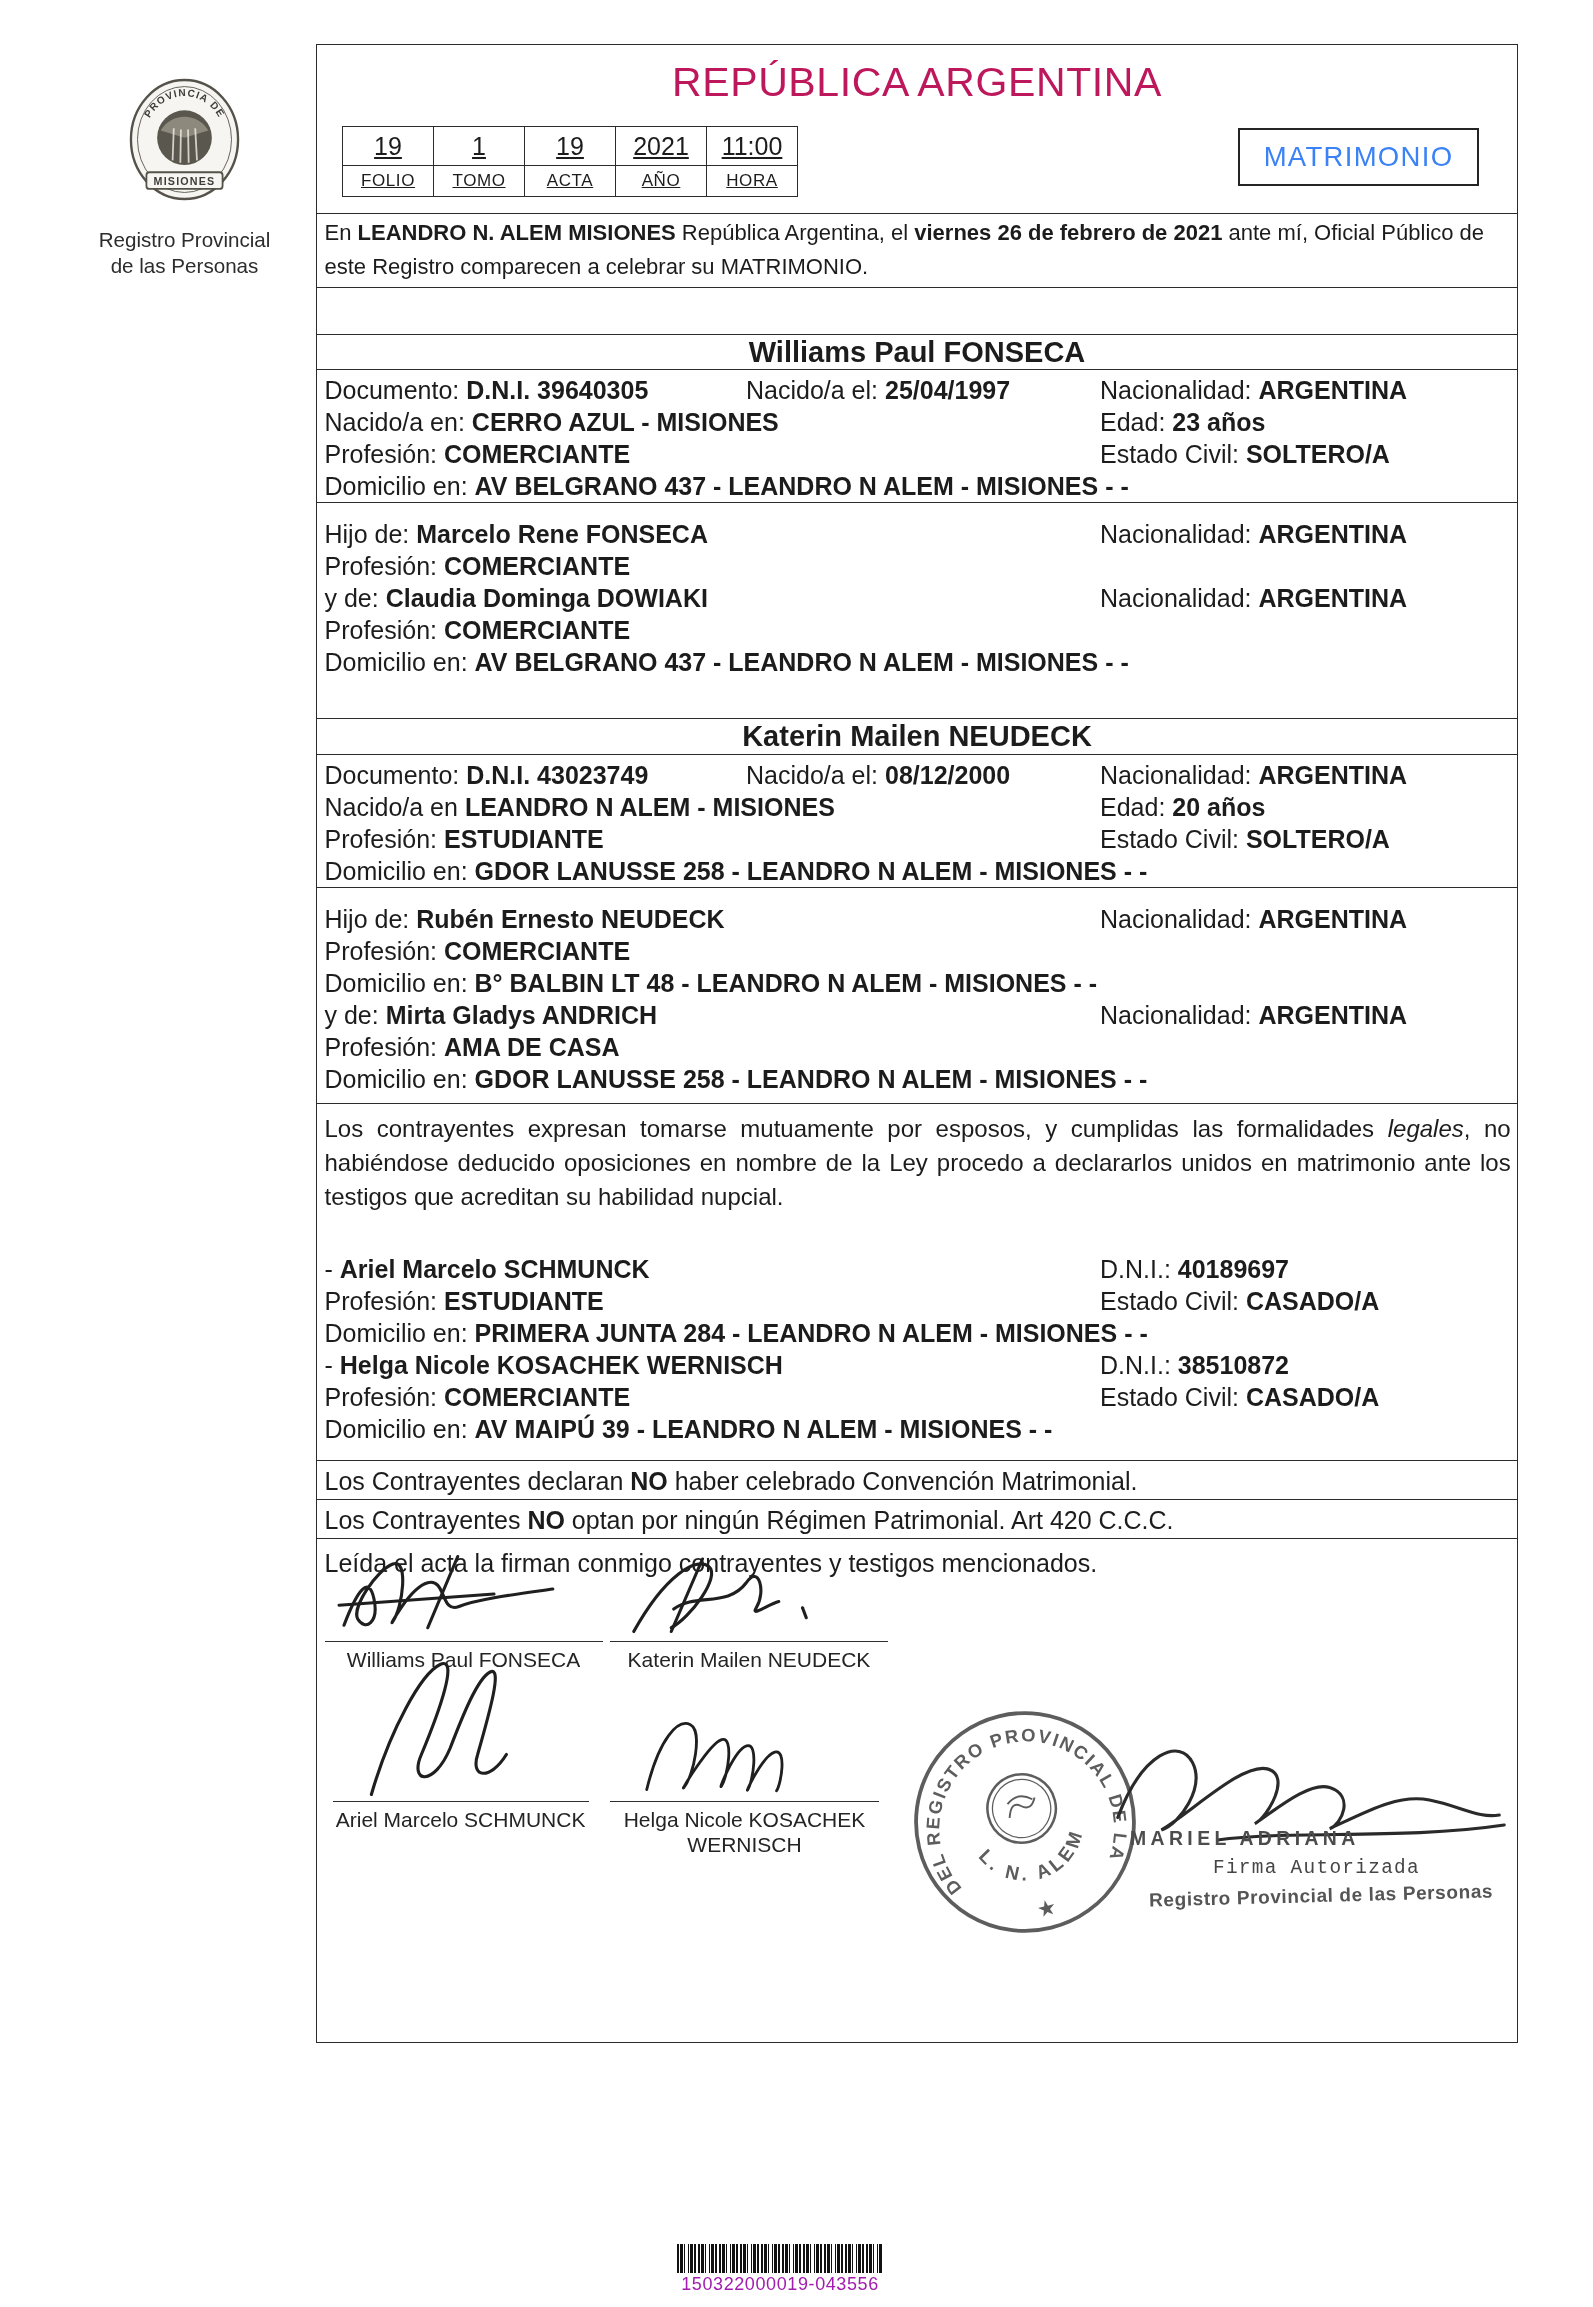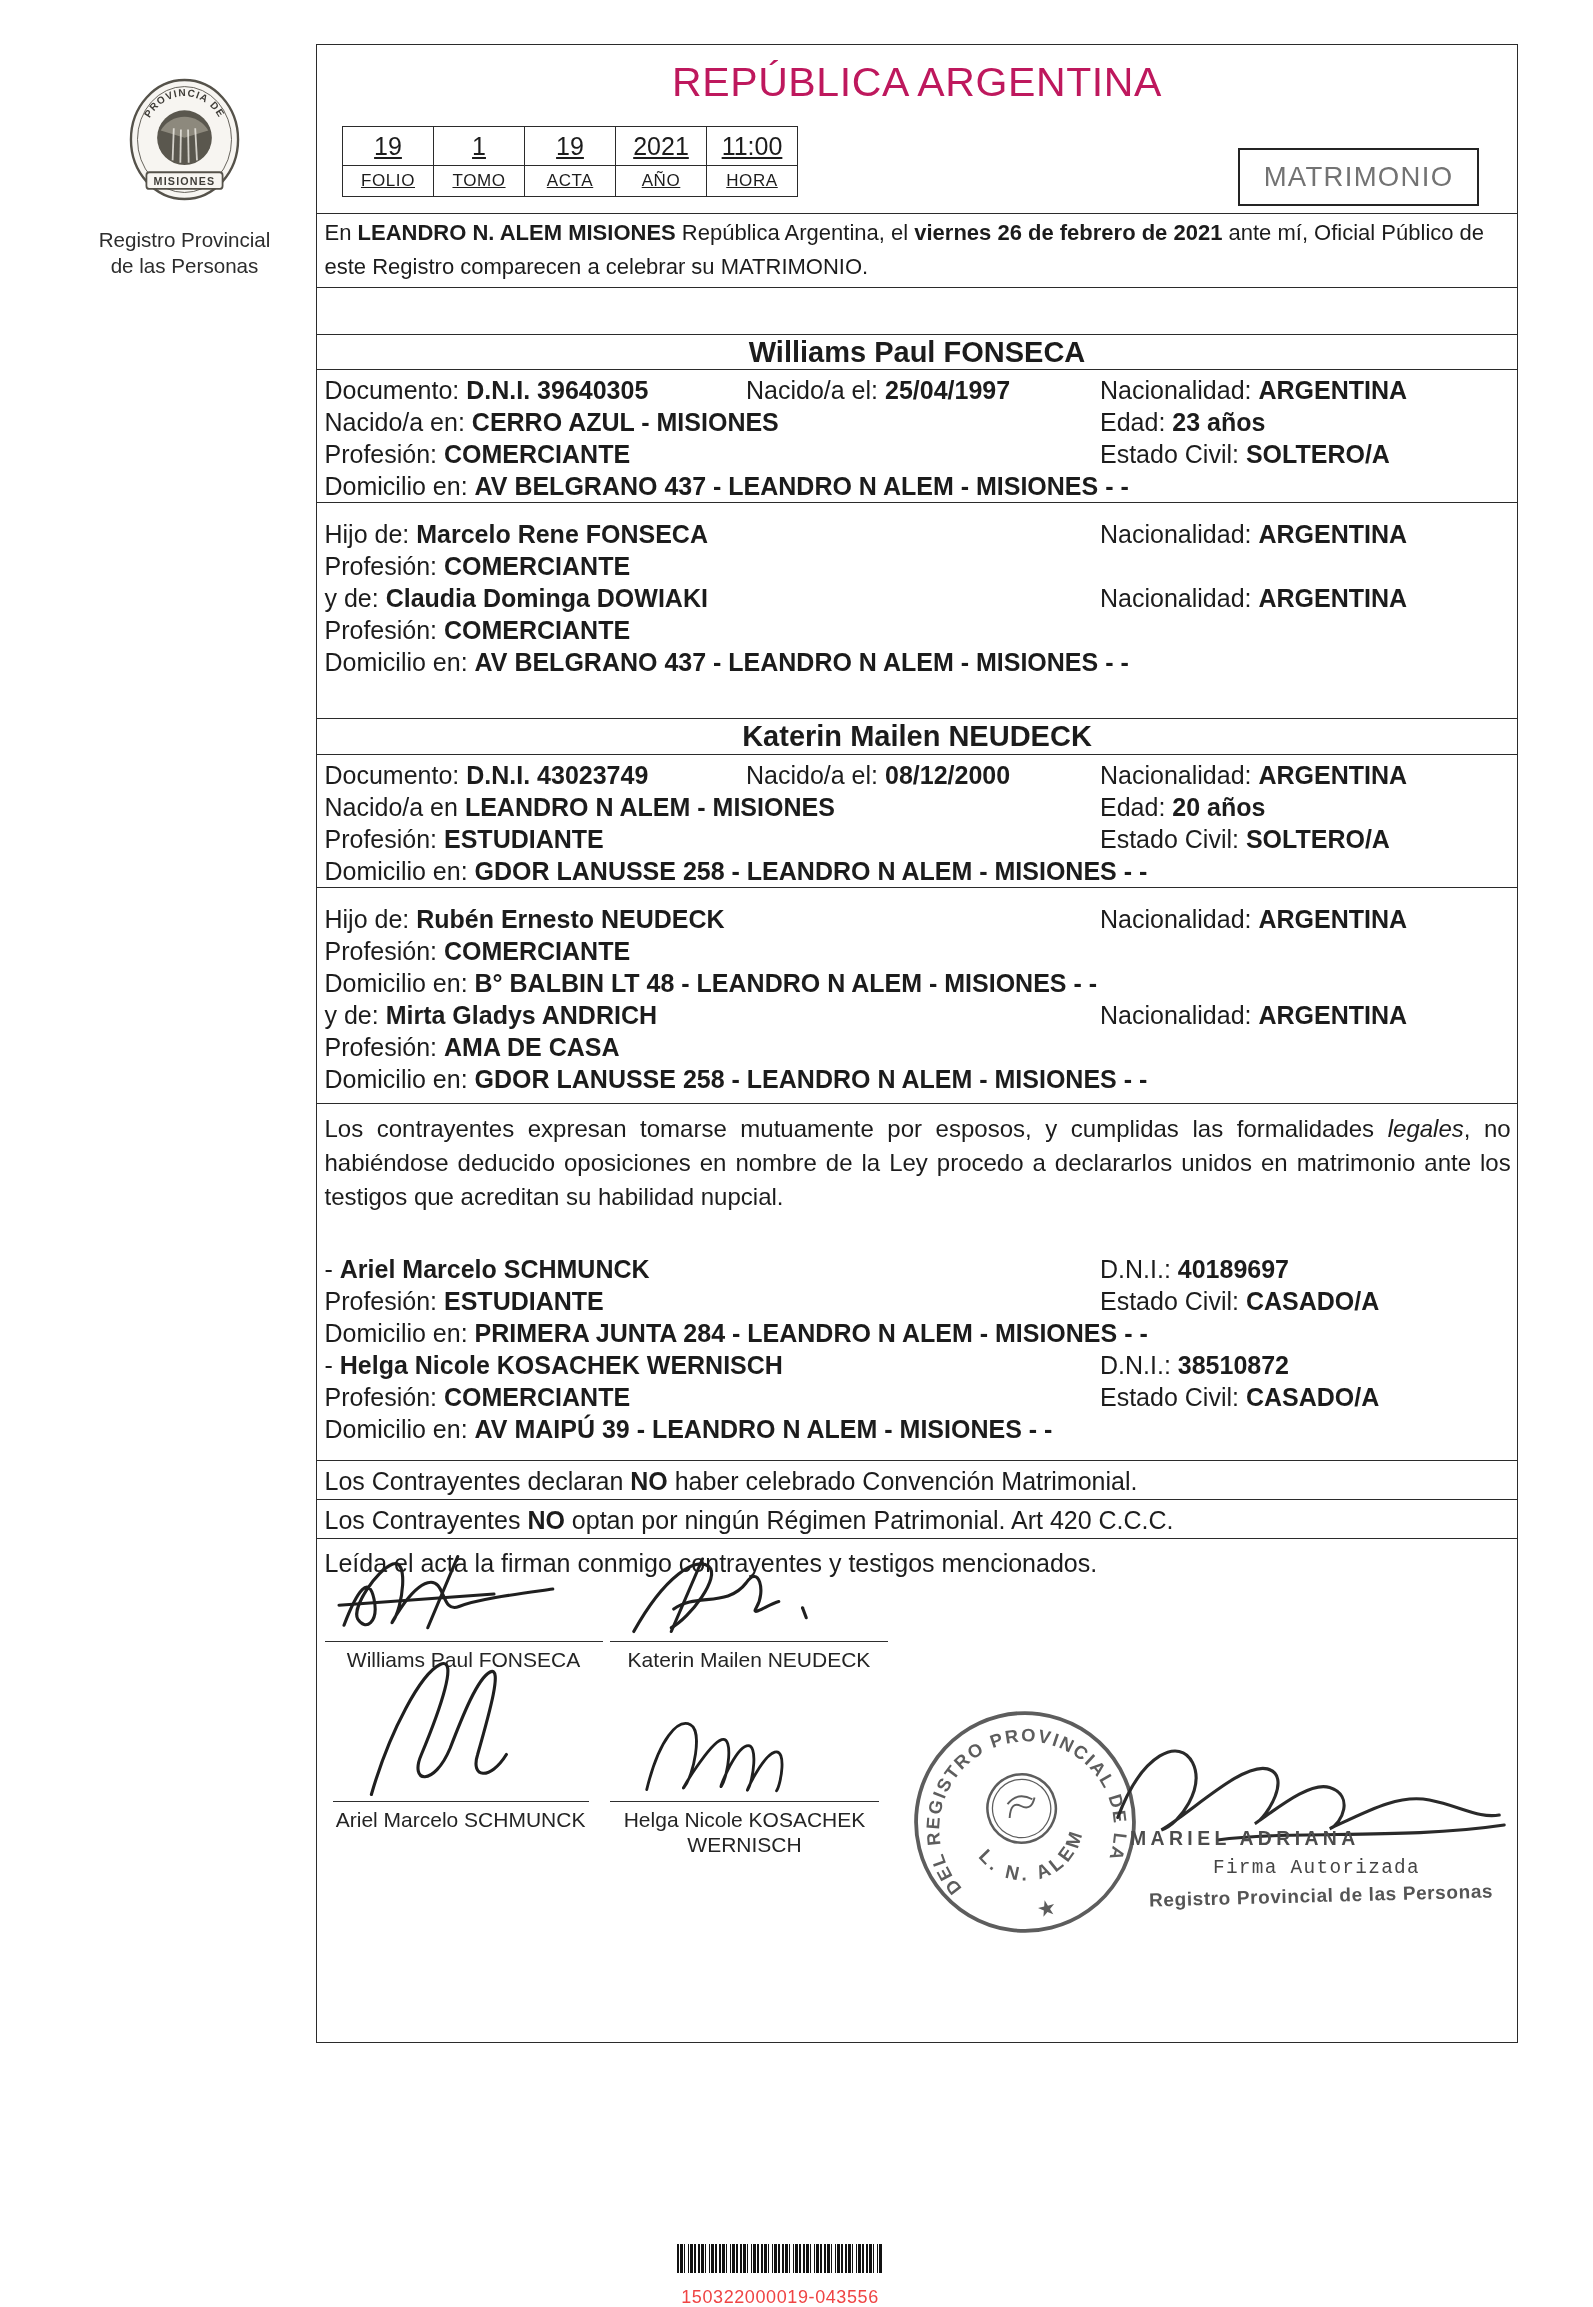--- a/index.html
+++ b/index.html
@@ -22,21 +22,21 @@
   
   .sec-head { height:168px; }
   .title { position:absolute; top:13.8px; left:0; width:100%; text-align:center;
            font-size:41px; letter-spacing:0.6px; color:#be185d; }
   .reg-table { position:absolute; left:25px; top:81px; border-collapse:collapse;text-decoration:underline; }
   .reg-table td { border:1.3px solid #2b2b2b; text-align:center; vertical-align:middle; }
   .reg-table .vals td { width:91px; height:39px; font-size:25px; }
   .reg-table .labs td { height:31px; font-size:17px; letter-spacing:0.6px; }
   .matri-box { position:absolute; left:921px; top:83px; width:241px; height:58px;
                border:2.5px solid #242424; display:flex; align-items:center; justify-content:center;
-               font-size:27.5px; letter-spacing:1.3px; color:#737373;margin-top:20px; }
+               font-size:27.5px; letter-spacing:1.3px; color:#3b82f6; }
 
   
   .sec-intro { height:75px; border-top:1.9px solid #2b2b2b; border-bottom:1.9px solid #2b2b2b;
                padding:1.9px 6.3px 0 7.5px; font-size:22px; line-height:34px; }
 
   .sec-gap { height:46px; }
 
   
   .sec-pheader { height:36px; text-align:center; font-size:29px; font-weight:bold; line-height:35px; }
 
@@ -75,21 +75,21 @@
   .auth-line2 { position:absolute; left:832px; top:302px; font-size:19px; font-weight:bold;
                 color:#555; letter-spacing:0.6px; transform:rotate(-1.5deg); }
 
   
   .barcode-block { position:absolute; left:677px; top:2244px; width:206px; text-align:center; }
   .bars { width:206px; height:29px;
           background:repeating-linear-gradient(90deg,
             #111 0 1.9px,#fff 1.9px 3.1px,#111 3.1px 5.6px,#fff 5.6px 6.9px,
             #111 6.9px 8.1px,#fff 8.1px 10.6px,#111 10.6px 12px,#fff 12px 13px,
             #111 13px 16.3px,#fff 16.3px 17.5px,#111 17.5px 19px,#fff 19px 21px); }
-  .barcode-text { margin-top:14px; font-size:18px; letter-spacing:0.6px; color:#ef4444; }
+  .barcode-text { margin-top:1px; font-size:18px; letter-spacing:0.6px; color:#a21caf; }
 
   svg text { font-family:"Liberation Sans", sans-serif; }
 </style>
 </head>
 <body>
 
 <div class="page">
 
   <div class="logo-block">
     <svg viewBox="0 0 200 240">

